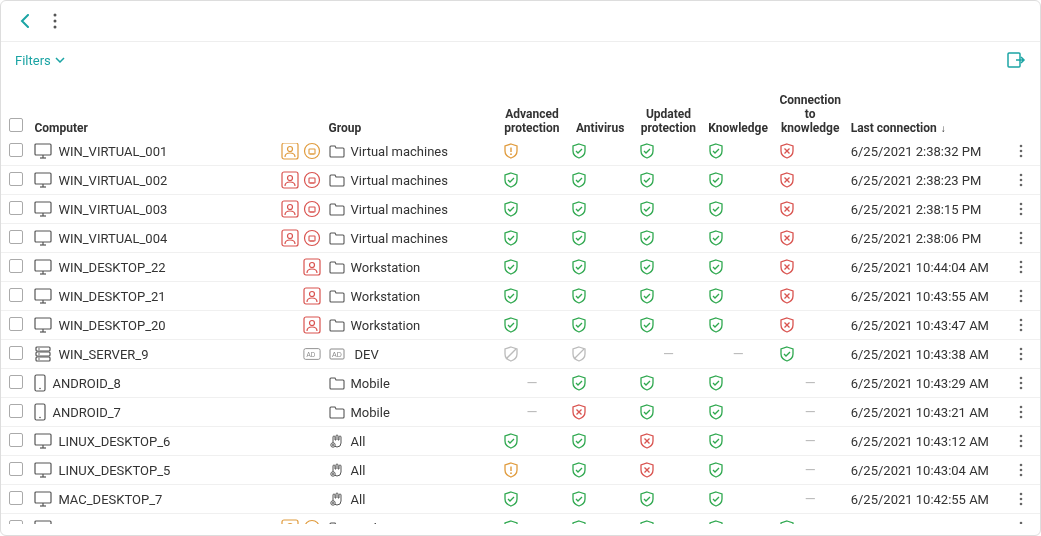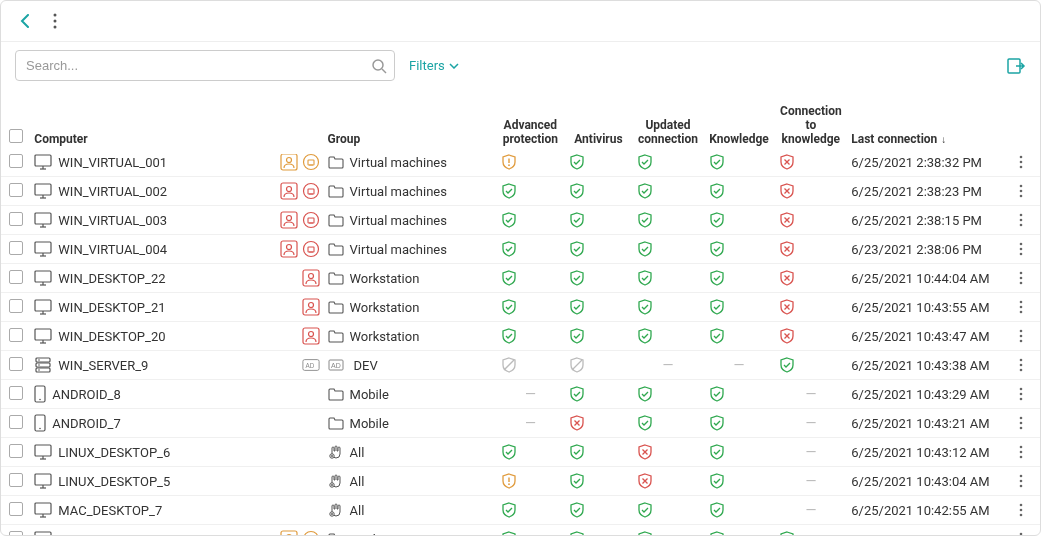--- a/index.html
+++ b/index.html
@@ -51,29 +51,20 @@
   <div class="header-menu">
     <svg width="4" height="16" viewBox="0 0 4 16">
         <circle cx="2" cy="2" r="1.5" fill="#555"></circle>
         <circle cx="2" cy="8" r="1.5" fill="#555"></circle>
         <circle cx="2" cy="14" r="1.5" fill="#555"></circle>
       </svg>
   </div>
 </div>
 
 <div class="toolbar">
-  <div class="search-wrap">
-    <input class="search-input" placeholder="Search..." style="">
-    <span class="search-icon">
-      <svg width="16" height="16" viewBox="0 0 16 16">
-          <circle cx="7" cy="7" r="5" stroke="#999" stroke-width="1.5" fill="none"></circle>
-          <line x1="11" y1="11" x2="15" y2="15" stroke="#999" stroke-width="1.5"></line>
-        </svg>
-    </span>
-  </div>
   <div class="filters">
     <span>Filters</span>
     <svg width="10" height="6" viewBox="0 0 10 6">
         <path d="M1 1 L5 5 L9 1" stroke="#1ba4a4" stroke-width="1.5" fill="none"></path>
       </svg>
   </div>
   <div class="export-btn">
     <svg width="20" height="20" viewBox="0 0 20 20">
         <rect x="2" y="3" width="12" height="14" rx="1" stroke="#1ba4a4" stroke-width="1.5" fill="none"></rect>
         <path d="M10 10 L18 10 M15 7 L18 10 L15 13" stroke="#1ba4a4" stroke-width="1.5" fill="none"></path>
@@ -83,21 +74,21 @@
 
 <div class="table-wrap">
 <table>
   <thead>
     <tr>
       <th class="check-col"><span class="checkbox"></span></th>
       <th class="comp-col">Computer</th>
       <th class="group-col">Group</th>
       <th class="status-col center">Advanced protection</th>
       <th class="status-col center">Antivirus</th>
-      <th class="status-col center">Updated connection</th>
+      <th class="status-col center">Updated protection</th>
       <th class="status-col center">Knowledge</th>
       <th class="status-col center">Connection to knowledge</th>
       <th class="date-col"><span>Last connection</span><span class="sort-ind">↓</span></th>
       <th class="menu-col"></th>
     </tr>
   </thead>
   <tbody id="tbody">
         <tr>
     <td class="check-col"><span class="checkbox"></span></td>
     <td class="comp-col">
@@ -393,21 +384,21 @@
               <path d="M9 2 L15 4 L15 9 Q15 14 9 16 Q3 14 3 9 L3 4 Z" stroke="#2fa84f" stroke-width="1.3" fill="none"></path>
               <path d="M6 9 L8 11 L12 7" stroke="#2fa84f" stroke-width="1.3" fill="none"></path>
             </svg>
           </td>
     <td class="center">
             <svg width="18" height="18" viewBox="0 0 18 18">
               <path d="M9 2 L15 4 L15 9 Q15 14 9 16 Q3 14 3 9 L3 4 Z" stroke="#d9534f" stroke-width="1.3" fill="none"></path>
               <path d="M6.5 6.5 L11.5 11.5 M11.5 6.5 L6.5 11.5" stroke="#d9534f" stroke-width="1.3"></path>
             </svg>
           </td>
-    <td class="date-col">6/23/2021 2:38:06 PM</td>
+    <td class="date-col">6/25/2021 2:38:06 PM</td>
     <td class="menu-col"><span class="row-menu"><svg width="4" height="14" viewBox="0 0 4 14">
                 <circle cx="2" cy="2" r="1.3" fill="#666"></circle>
                 <circle cx="2" cy="7" r="1.3" fill="#666"></circle>
                 <circle cx="2" cy="12" r="1.3" fill="#666"></circle>
               </svg></span></td>
   </tr>
         <tr>
     <td class="check-col"><span class="checkbox"></span></td>
     <td class="comp-col">
       <div class="comp-cell">

